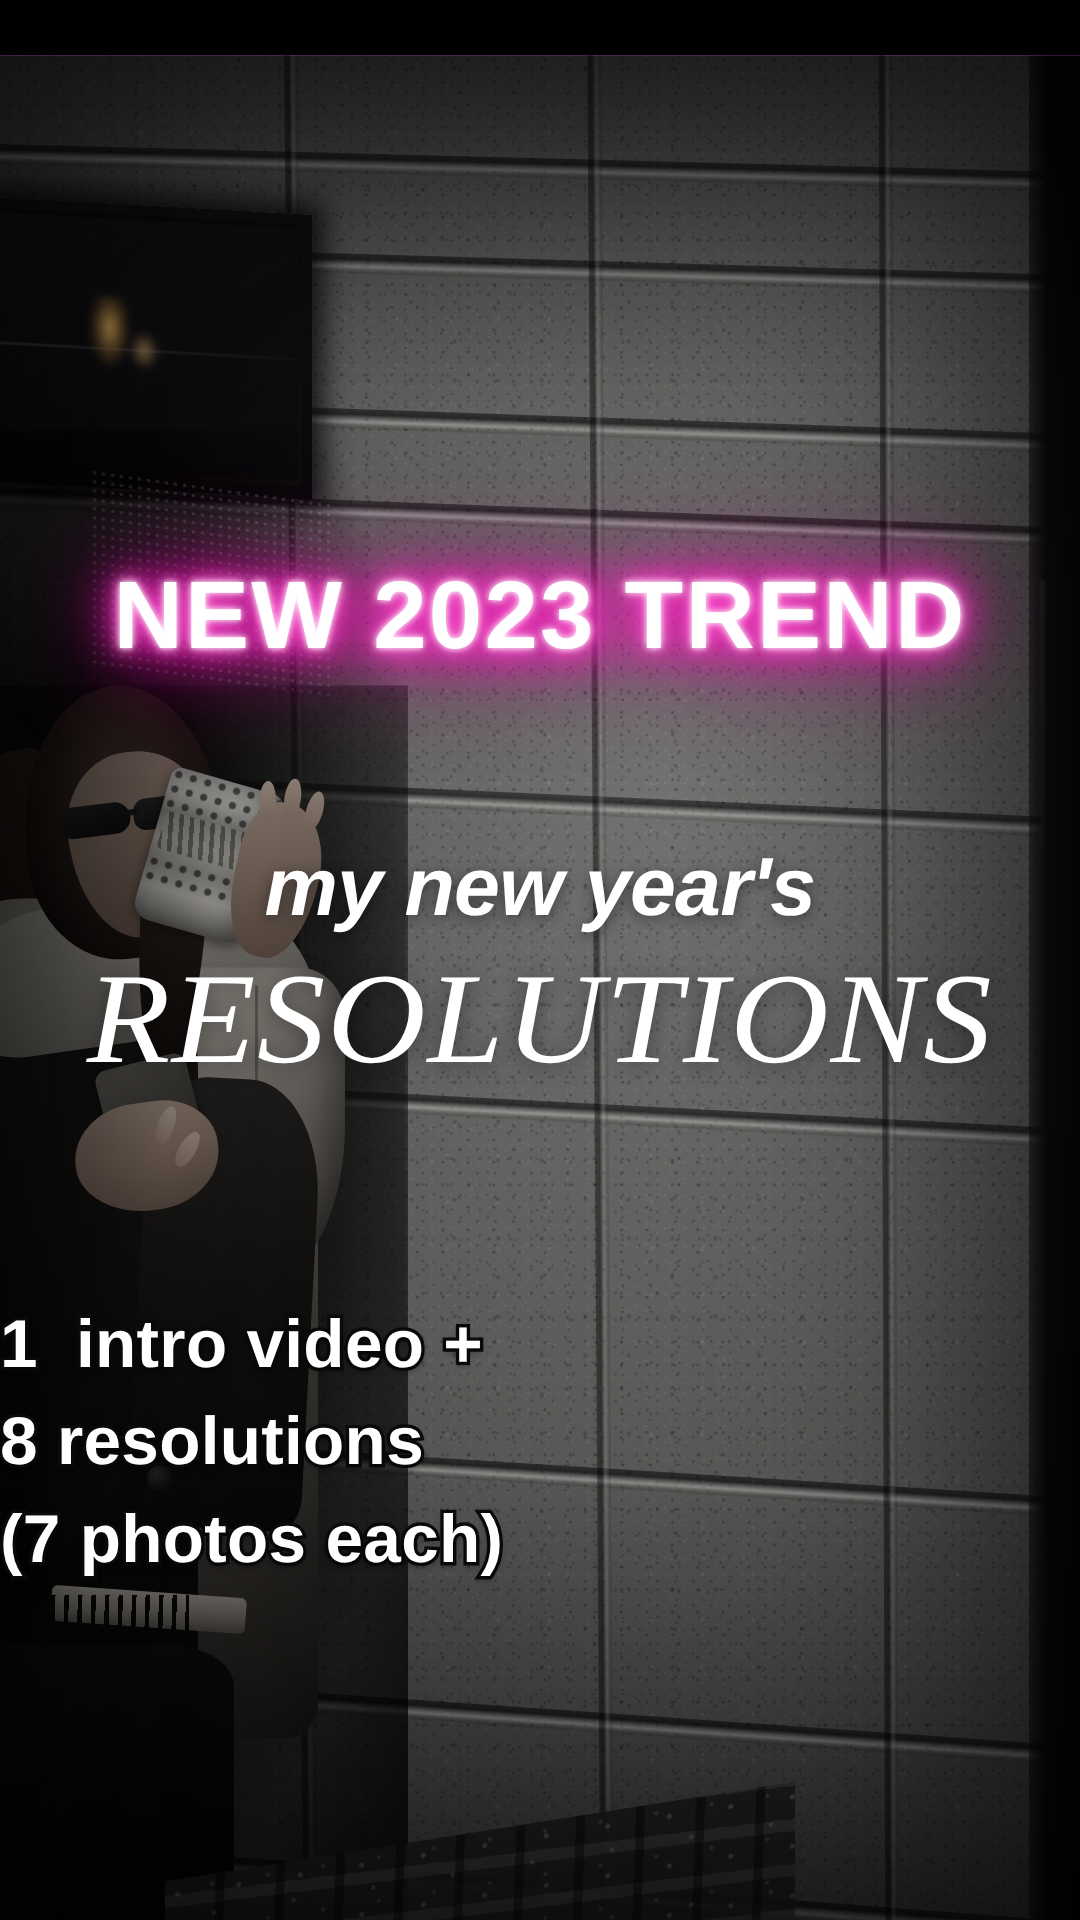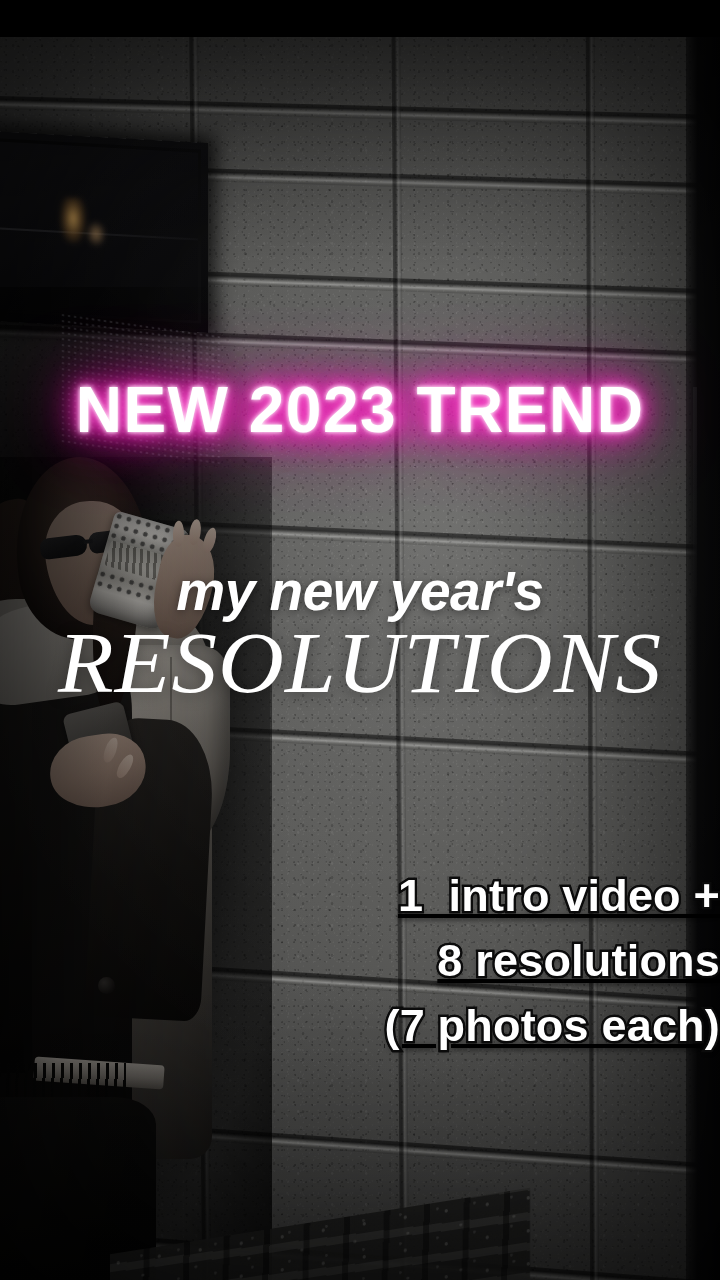--- a/index.html
+++ b/index.html
@@ -367,40 +367,39 @@
     font-style: italic;
     font-size: 55px;
     letter-spacing: -.5px;
     color:#ffffff;
     white-space:nowrap;
     text-shadow: 0 2px 10px rgba(0,0,0,.45);
   }
 
   
   .serif-wrap {
-    position:absolute; left:0; right:0; top:576px;
+    position:absolute; left:0; right:0; top:592px;
     display:flex; justify-content:center;
   }
   .serif {
     font-family: "Liberation Serif", "DejaVu Serif", serif;
     font-style: italic;
     font-weight: 400;
     font-size: 86px;
     letter-spacing: 1px;
     color:#ffffff;
     white-space:nowrap;
     transform: scaleX(1.06);
     text-shadow: 0 2px 14px rgba(0,0,0,.40);
   }
 
   
   .caption {
     position:absolute; left:0; right:0; top:826px;
-    text-align:right;
-    text-decoration:underline;
+    text-align:left;
   }
   .caption .line {
     font-family: "Liberation Sans", sans-serif;
     font-weight: 700;
     font-size: 45px;
     line-height: 65px;
     color:#ffffff;
     letter-spacing: .2px;
     white-space: pre;
     -webkit-text-stroke: 4.5px #0b0b0b;

